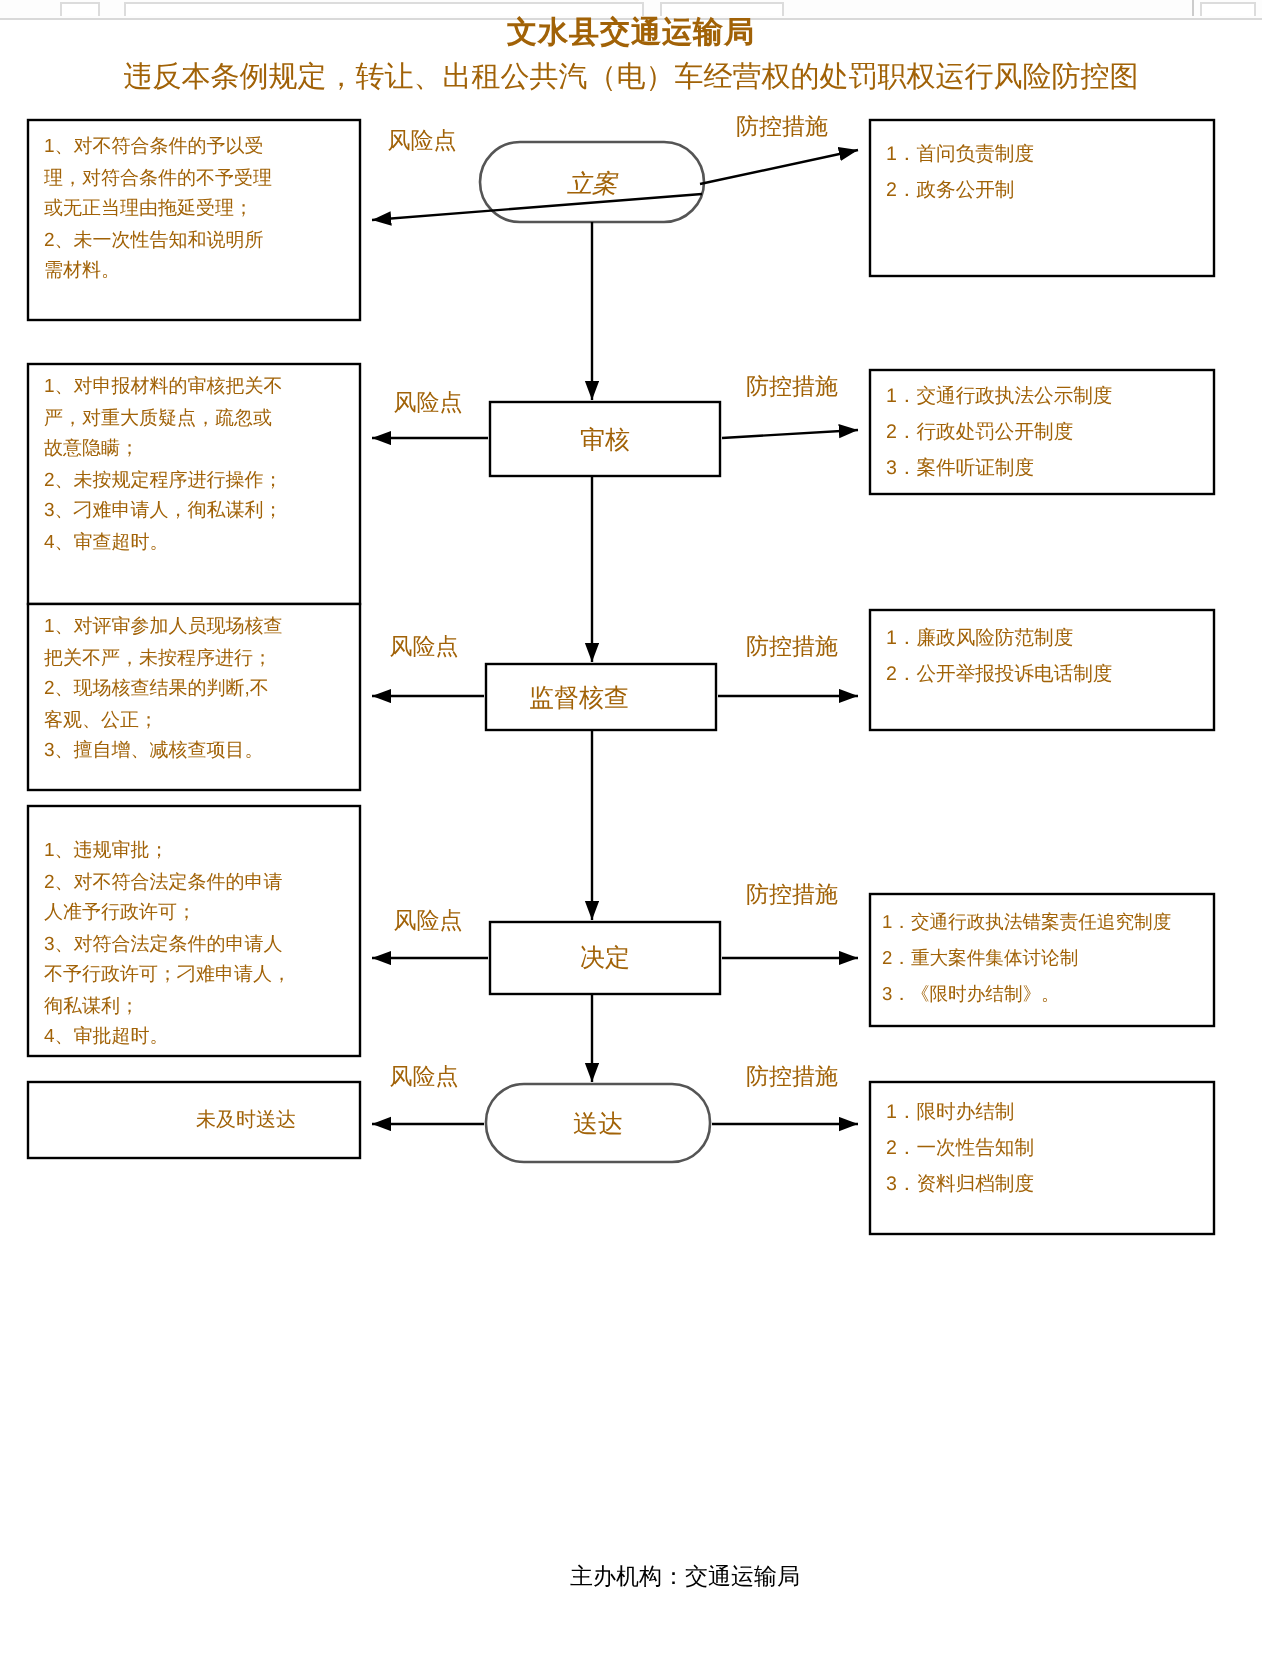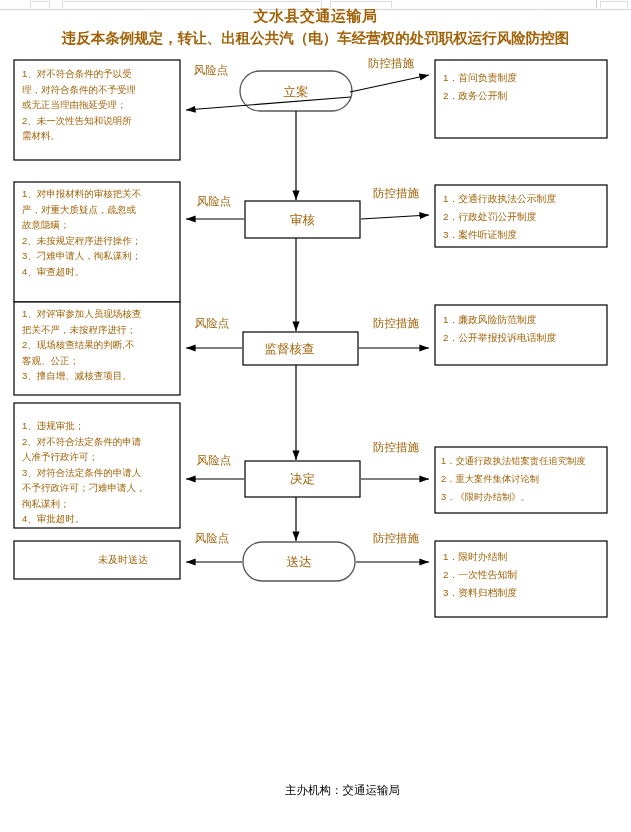--- a/index.html
+++ b/index.html
@@ -49,21 +49,20 @@
     font-weight: bold;
     letter-spacing: 0.5px;
   }
   #title-main {
     position: absolute;
     left: 0; top: 29px;
     width: 631px;
     text-align: center;
     font-size: 14.5px;
     letter-spacing: 0px;
-    font-weight: bold;
   }
 
   svg#flow {
     position: absolute;
     left: 0; top: 0;
     width: 631px;
     height: 832px;
   }
 
   .box-rect {
@@ -121,20 +120,21 @@
 
   #footer {
     position: absolute;
     left: 0; top: 780px;
     width: 631px;
     font-size: 11.5px;
     line-height: 20px;
   }
   #footer .f-line {
     padding-left: 285px;
+    font-family: Liberation Mono, monospace;
   }
   #footer .phone {
     letter-spacing: 0.3px;
   }
 </style>
 </head>
 <body>
 
 <div id="top-chrome">
   <div class="seg" style="left:30px; width:18px;"></div>
@@ -187,21 +187,21 @@
   <rect class="box-rect" x="435" y="541" width="172" height="76"></rect>
   <line class="conn" x1="242" y1="562" x2="186" y2="562" marker-end="url(#arrow)"></line>
   <line class="conn" x1="356" y1="562" x2="429" y2="562" marker-end="url(#arrow)"></line>
 </svg>
 
 <div class="txt risk-text" style="left:22px; top:66px; width:152px;">1、对不符合条件的予以受
 理，对符合条件的不予受理
 或无正当理由拖延受理；
 2、未一次性告知和说明所
 需材料。</div>
-<div class="txt node-label" style="left:240px; top:84px; width:112px;">立案</div>
+<div class="txt node-label" style="left:240px; top:84px; width:112px;font-style:italic;">立案</div>
 <div class="txt edge-label" style="left:176px; top:63px; width:70px;">风险点</div>
 <div class="txt edge-label" style="left:352px; top:56px; width:78px;">防控措施</div>
 <div class="txt measure-text" style="left:443px; top:69px; width:158px;">1．首问负责制度
 2．政务公开制</div>
 
 <div class="txt risk-text" style="left:22px; top:186px; width:152px;">1、对申报材料的审核把关不
 严，对重大质疑点，疏忽或
 故意隐瞒；
 2、未按规定程序进行操作；
 3、刁难申请人，徇私谋利；

